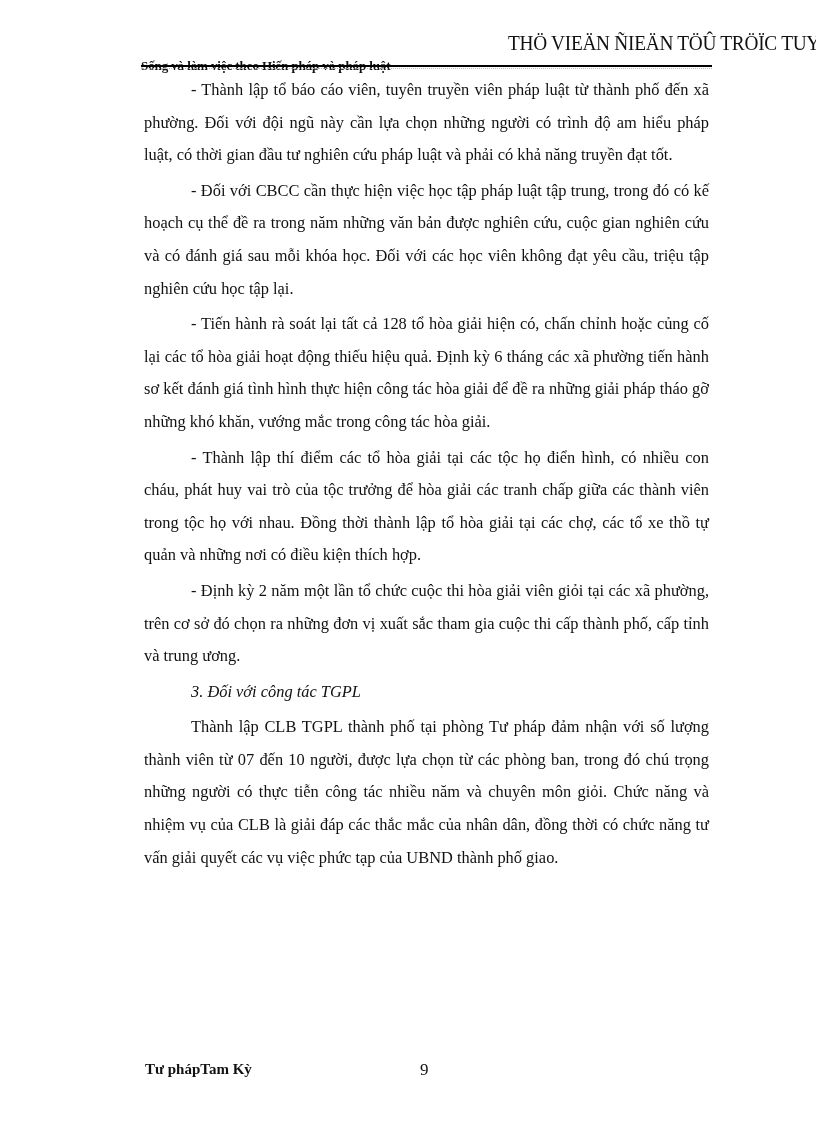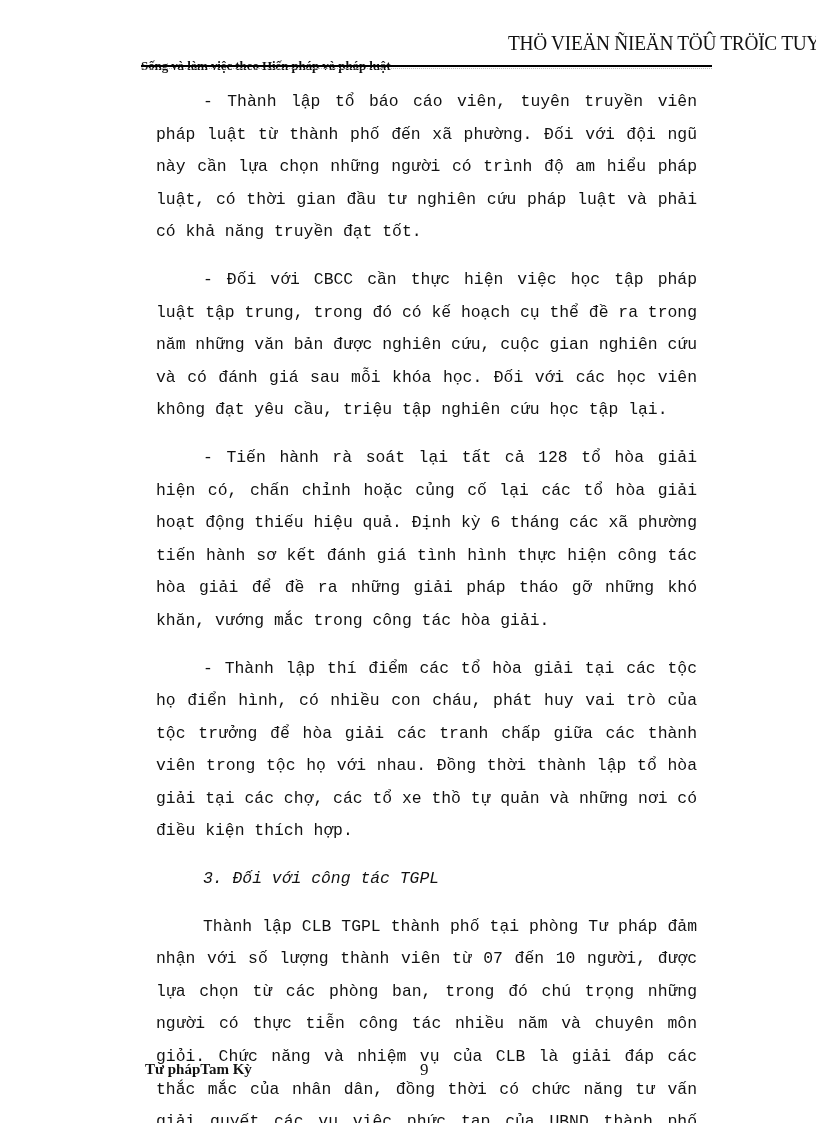--- a/index.html
+++ b/index.html
@@ -52,24 +52,23 @@
     }
     .body-text {
       position: absolute;
       left: 141px;
       top: 71px;
       width: 571px;
       font-size: 16.4px;
       line-height: 32.6px;
     }
     .para {
-      margin: 15px;
+      margin: 3px;
       text-align: justify;
       text-indent: 47px;
-      font-family: Liberation Mono, monospace;
     }
     .para.heading {
       font-style: italic;
     }
     .footer-left {
       position: absolute;
       left: 145px;
       top: 1061px;
       font-size: 15px;
       font-weight: bold;
@@ -88,18 +87,19 @@
 <div class="header-left">Sống và làm việc theo Hiến pháp và pháp luật</div>
 <div class="header-right">THÖ VIEÄN ÑIEÄN TÖÛ TRÖÏC TUYEÁN</div>
 <div class="header-rule"></div>
 <div class="header-rule-dotted"></div>
 
 <div class="body-text">
   <p class="para">- Thành lập tổ báo cáo viên, tuyên truyền viên pháp luật từ thành phố đến xã phường. Đối với đội ngũ này cần lựa chọn những người có trình độ am hiểu pháp luật, có thời gian đầu tư nghiên cứu pháp luật và phải có khả năng truyền đạt tốt.</p>
   <p class="para">- Đối với CBCC cần thực hiện việc học tập pháp luật tập trung, trong đó có kế hoạch cụ thể đề ra trong năm những văn bản được nghiên cứu, cuộc gian nghiên cứu và có đánh giá sau mỗi khóa học. Đối với các học viên không đạt yêu cầu, triệu tập nghiên cứu học tập lại.</p>
   <p class="para">- Tiến hành rà soát lại tất cả 128 tổ hòa giải hiện có, chấn chỉnh hoặc củng cố lại các tổ hòa giải hoạt động thiếu hiệu quả. Định kỳ 6 tháng các xã phường tiến hành sơ kết đánh giá tình hình thực hiện công tác hòa giải để đề ra những giải pháp tháo gỡ những khó khăn, vướng mắc trong công tác hòa giải.</p>
   <p class="para">- Thành lập thí điểm các tổ hòa giải tại các tộc họ điển hình, có nhiều con cháu, phát huy vai trò của tộc trưởng để hòa giải các tranh chấp giữa các thành viên trong tộc họ với nhau. Đồng thời thành lập tổ hòa giải tại các chợ, các tổ xe thồ tự quản và những nơi có điều kiện thích hợp.</p>
+  <p class="para">- Định kỳ 2 năm một lần tổ chức cuộc thi hòa giải viên giỏi tại các xã phường, trên cơ sở đó chọn ra những đơn vị  xuất sắc tham gia cuộc thi cấp thành phố, cấp tỉnh và trung ương.</p>
   <p class="para heading">3. Đối với công tác TGPL</p>
   <p class="para">Thành lập CLB TGPL thành phố tại phòng Tư pháp đảm nhận với số lượng thành viên từ 07 đến 10 người, được lựa chọn từ các phòng ban, trong đó chú trọng những người có thực tiễn công tác nhiều năm và chuyên môn giỏi. Chức năng và nhiệm vụ của CLB là giải đáp các thắc mắc của nhân dân, đồng thời có chức năng tư vấn giải quyết các vụ việc phức tạp của UBND thành phố giao.</p>
 </div>
 
 <div class="footer-left">Tư phápTam Kỳ</div>
 <div class="footer-page">9</div>
 
 </body></html>

